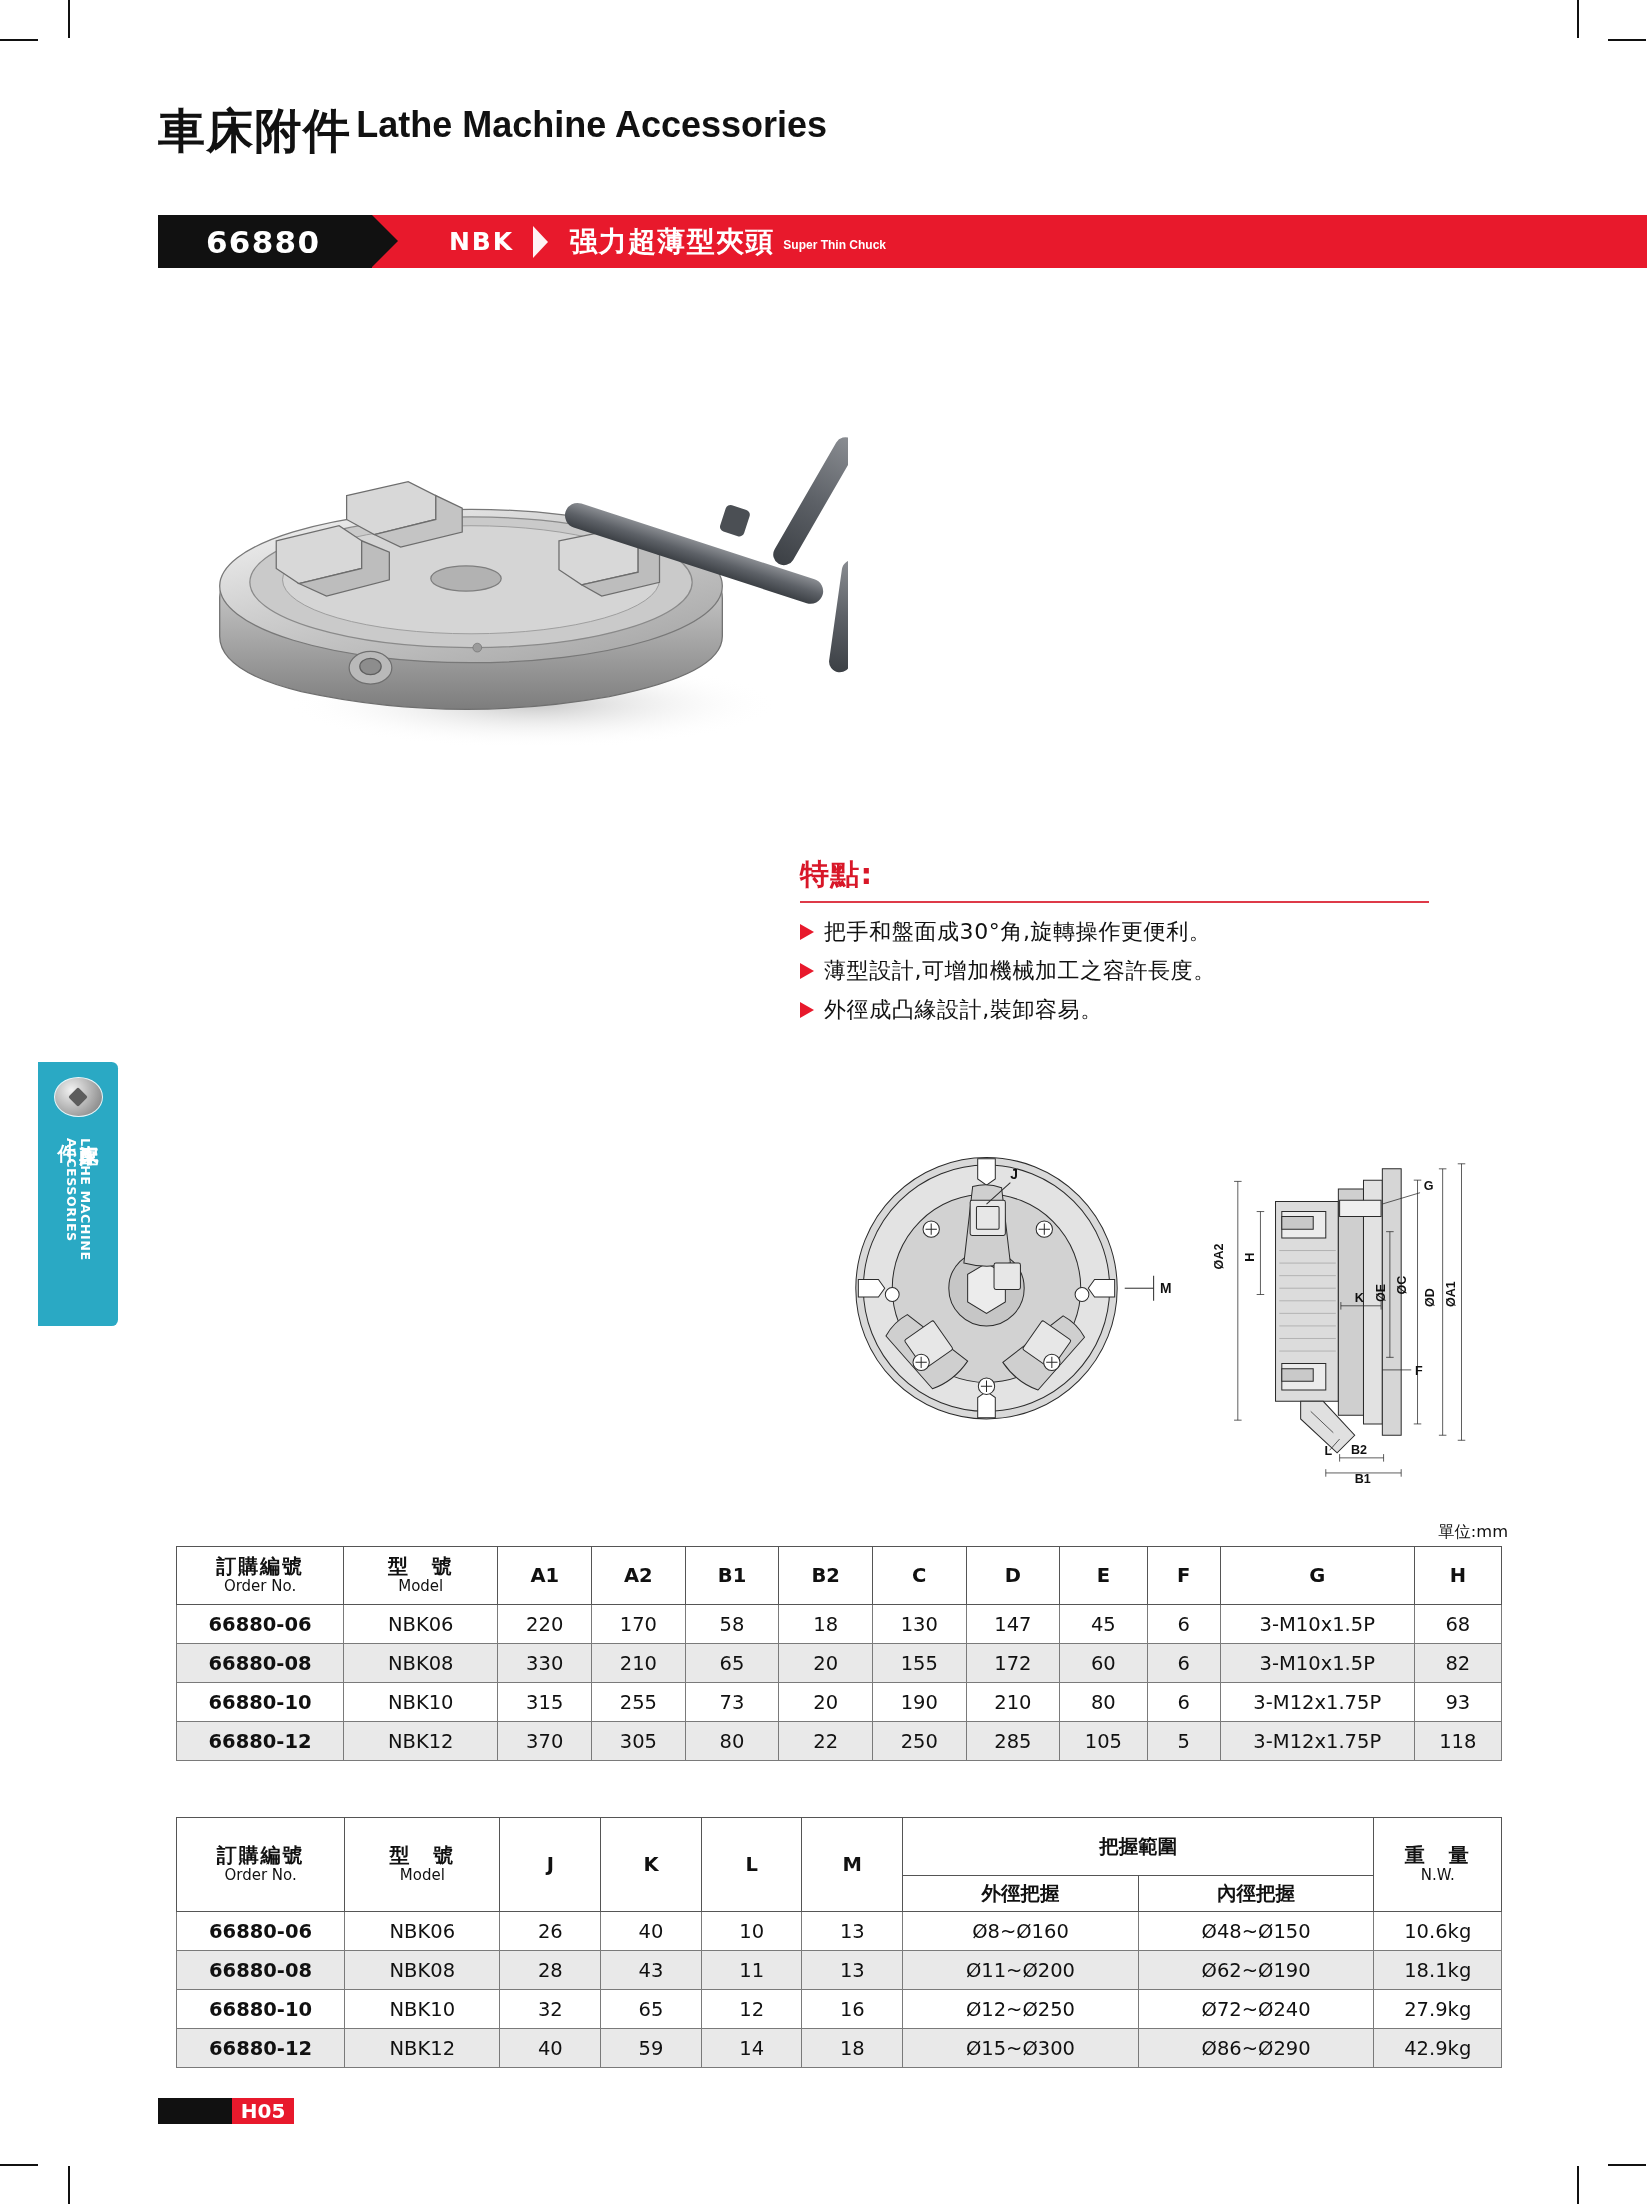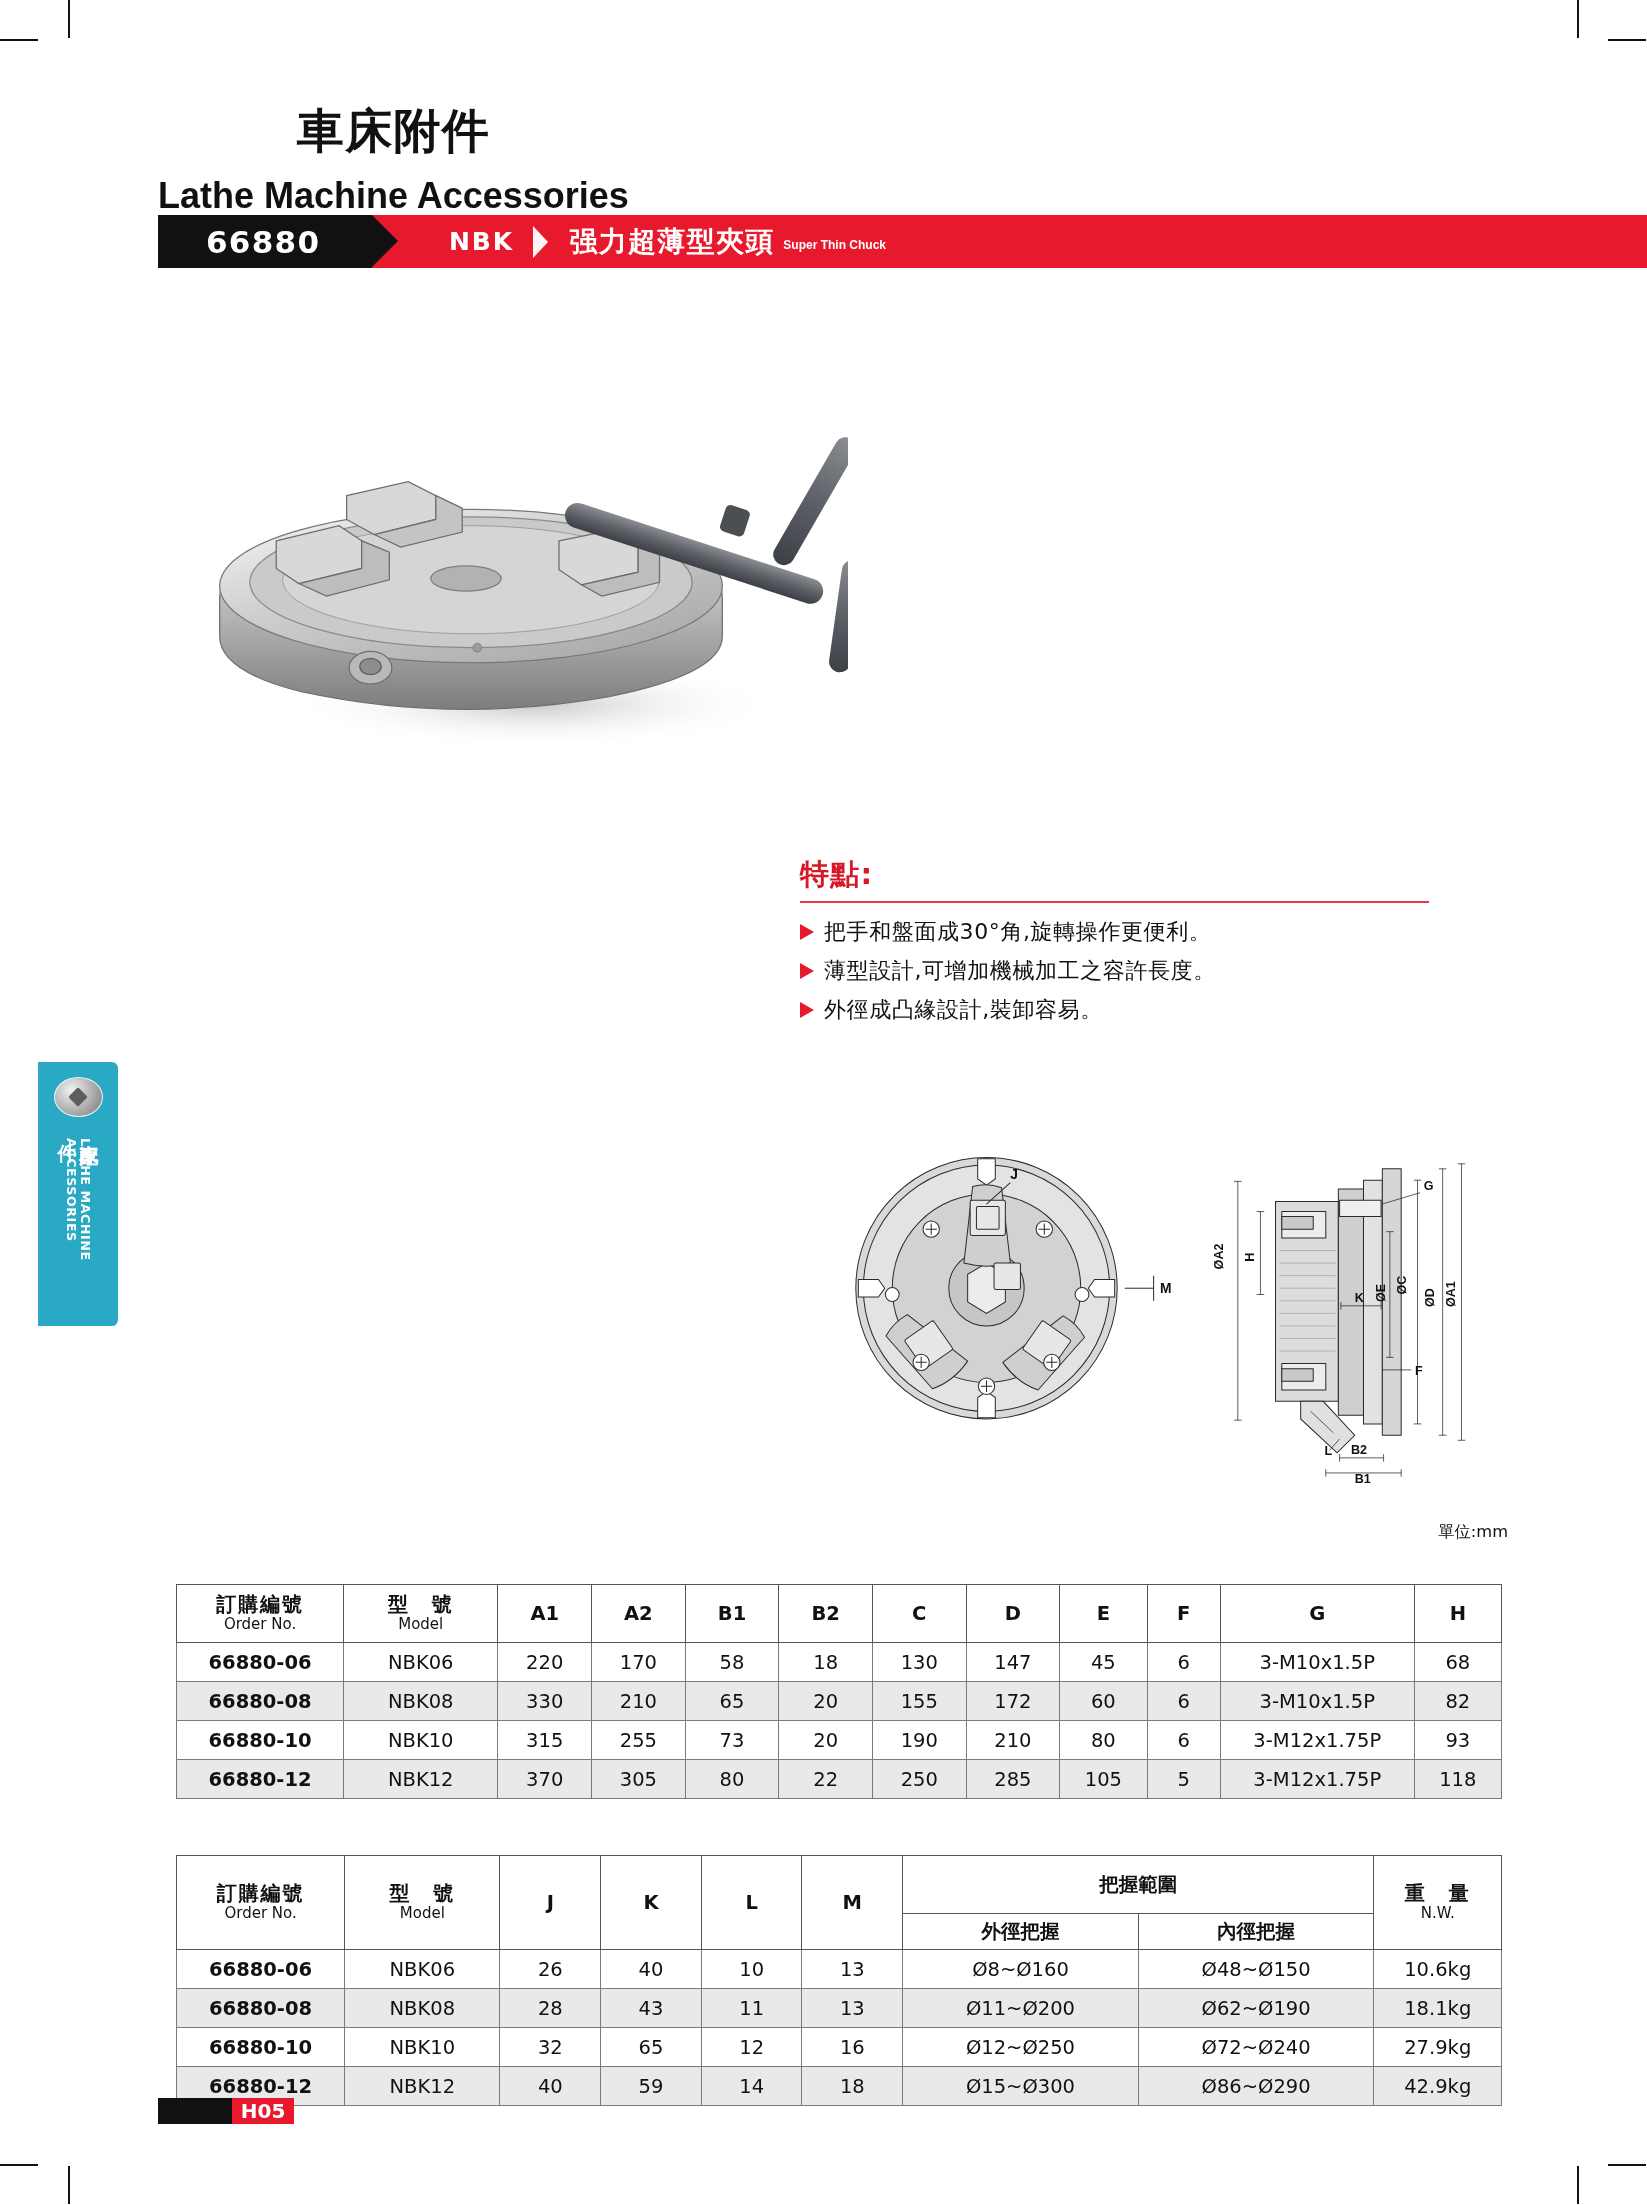--- a/index.html
+++ b/index.html
@@ -13,21 +13,21 @@
     overflow:hidden;
   }
   
   .crop { position:absolute; background:#111; }
   .crop.h { height:1.9px; width:38px; }
   .crop.v { width:1.9px; height:38px; }
 
   
   .title-row {
     position:absolute; left:158px; top:107px;
-    display:flex; align-items:center; gap:24px;flex-direction:column;
+    display:flex; align-items:flex-start; gap:5px;
   }
   .title-cn {
     font-family:"DejaVu Sans", sans-serif;
     font-size:47px; font-weight:bold; letter-spacing:1.3px;
     line-height:1; color:#111;
   }
   .title-en {
     font-size:36px; font-weight:bold; letter-spacing:0px;
     line-height:1; color:#111; padding-bottom:2.5px;
   }
@@ -137,21 +137,20 @@
   .unit-note {
     position:absolute; right:140px; top:1521px;
     font-size:16.3px; font-family:"DejaVu Sans", sans-serif; color:#111;
   }
 
   
   table { border-collapse:collapse; font-family:"DejaVu Sans", sans-serif; }
   .tbl {
     position:absolute; left:176px; width:1326px;
     border:1.9px solid #111;
-    margin-top:38px;
   }
   .tbl td, .tbl th {
     border:0.6px solid #7a7a7a;
     text-align:center; vertical-align:middle;
     font-size:19.5px; color:#111; padding:0;
     height:39px;
   }
   .tbl thead th {
     border:0.6px solid #555;
     font-weight:bold;

